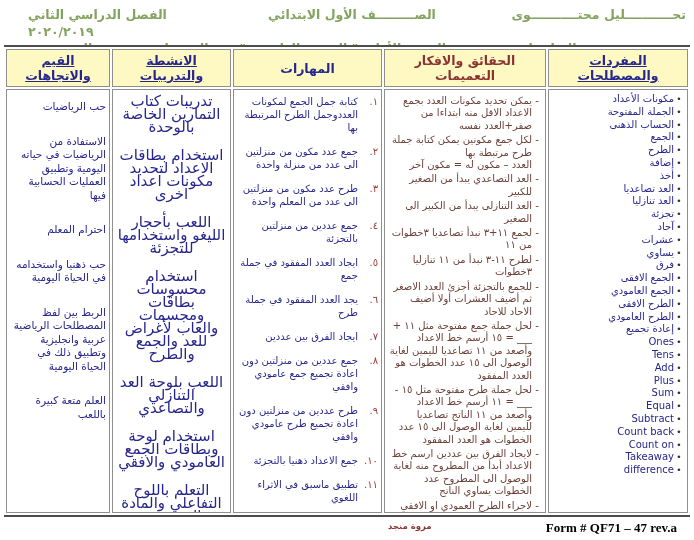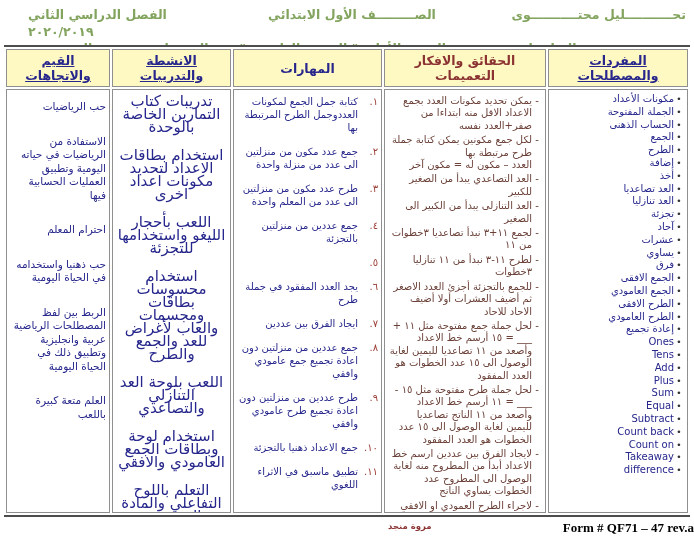--- a/index.html
+++ b/index.html
@@ -43,21 +43,21 @@
   .col-skills .marker{width:17px;color:#9c4137;text-align:right;padding-left:3px;}
   
   .col-activities .item{display:block;text-align:center;font-size:15px;line-height:13px;
                         color:#26268c;margin-bottom:15px;}
   
   .col-values .col-body{padding-top:10px;}
   .col-values .item{display:block;text-align:right;font-size:10.5px;line-height:13.5px;
                     color:#26268c;margin-bottom:21px;}
   
   .signature{position:absolute;left:388px;top:521px;font-size:8.5px;font-weight:bold;color:#8b3333;}
-  .form-label{position:absolute;right:0;top:520px;direction:ltr;text-align:left;
+  .form-label{position:absolute;right:17px;top:520px;direction:ltr;text-align:left;
               font-family:"Liberation Serif",serif;font-weight:bold;font-size:13px;color:#000;}
 </style>
 </head>
 <body>
 
 <div class="page">
 
   <div class="doc-header">
     <div class="h-line">
       <span class="h1-title">تحـــــــــــليل محتـــــــــــوى</span>
@@ -265,20 +265,21 @@
           <div class="item">
             <span class="marker">٣.</span>
             <span class="txt">طرح عدد مكون من منزلتين الى عدد من المعلم واحدة</span>
           </div>
           <div class="item">
             <span class="marker">٤.</span>
             <span class="txt">جمع عددين من منزلتين بالتجزئة</span>
           </div>
           <div class="item">
             <span class="marker">٥.</span>
+            <span class="txt">ايجاد العدد المفقود في جملة جمع</span>
           </div>
           <div class="item">
             <span class="marker">٦.</span>
             <span class="txt">يجد العدد المفقود في جملة طرح</span>
           </div>
           <div class="item">
             <span class="marker">٧.</span>
             <span class="txt">ايجاد الفرق بين عددين</span>
           </div>
           <div class="item">

